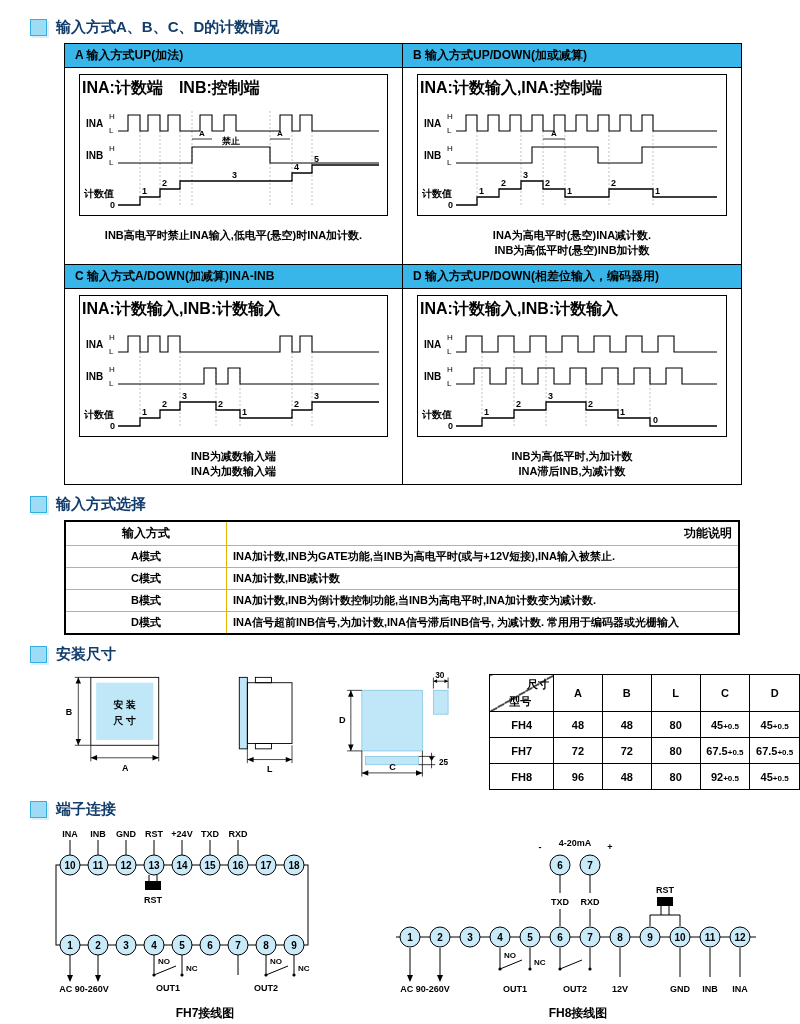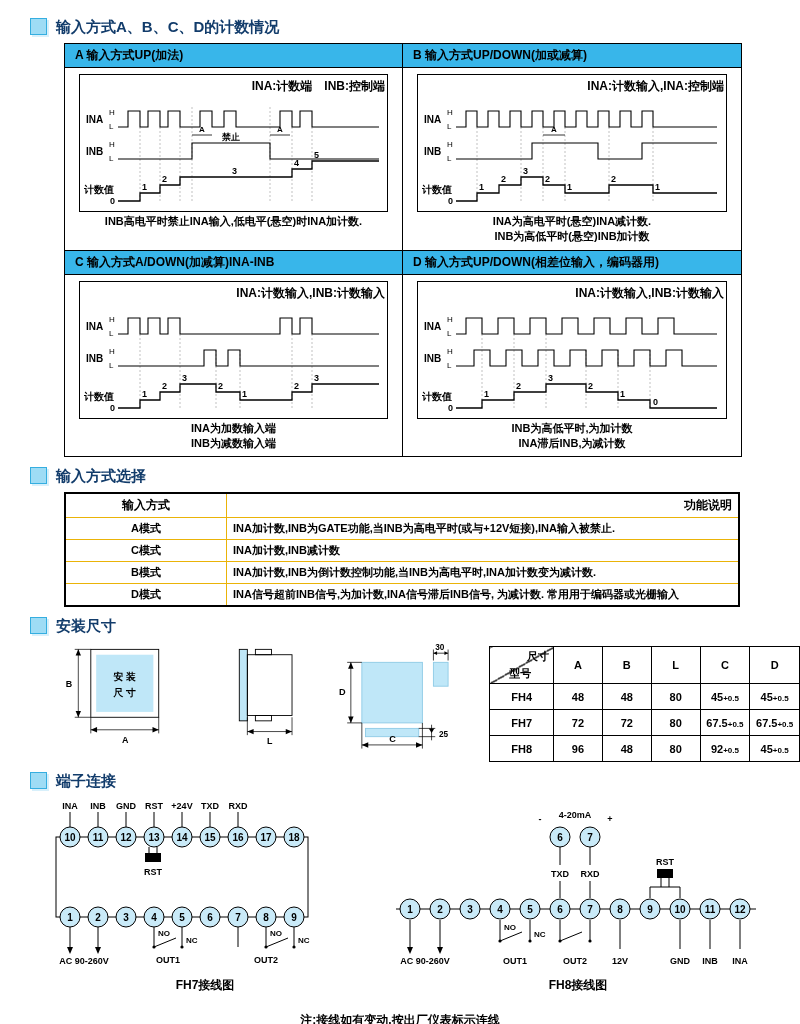--- a/index.html
+++ b/index.html
@@ -1,30 +1,30 @@
 <!DOCTYPE html>
 <html><head>
 <meta charset="utf-8">
 <style>
   html,body{margin:0;padding:0;background:#fff;}
   body{width:800px;height:1024px;font-family:"Liberation Sans","DejaVu Sans",sans-serif;color:#000;position:relative;overflow:hidden;}
   .page{width:800px;height:1024px;padding-top:8px;box-sizing:border-box;}
 
-  .section-title{display:flex;gap:9px;margin:10px 0 6px 30px;font-size:15px;font-weight:bold;color:#123c6b;}
+  .section-title{display:flex;align-items:center;gap:9px;margin:10px 0 6px 30px;font-size:15px;font-weight:bold;color:#123c6b;}
   .sq-icon{width:15px;height:15px;background:#9edcf5;border:1px solid #35aee0;box-shadow:2px 2px 0 #d8f0fb;flex:0 0 auto;}
 
   .panel-grid{margin-left:64px;width:676px;border:1px solid #000;display:grid;grid-template-columns:1fr 1fr;background:#fff;}
   .panel{box-sizing:border-box;}
   .panel.pa,.panel.pc{border-right:1px solid #000;}
   .panel.pa,.panel.pb{border-bottom:1px solid #000;}
   .panel-header{background:#38b6ea;border-bottom:1px solid #000;font-weight:bold;font-size:12px;padding:3px 10px;}
   .panel-body{padding:4px 6px 6px 6px;}
   .diagram-box{border:1px solid #000;margin:2px 8px;padding:2px 2px 0 2px;}
-  .subtitle{text-align:right;font-weight:bold;font-size:12px;margin:1px 0 0 0;}
-  .note{text-align:center;font-weight:bold;font-size:11px;line-height:1.35;margin-top:2px;}
+  .subtitle{text-align:left;font-weight:bold;font-size:16px;margin:1px 0 0 0;}
+  .note{text-align:center;font-weight:bold;font-size:11px;line-height:1.35;margin-top:12px;}
 
   svg text{font-family:"Liberation Sans","DejaVu Sans",sans-serif;}
   .wave{display:block;margin:0 auto;}
   .wv{fill:none;stroke:#000;stroke-width:1.1;}
   .cnt{stroke-width:1.3;}
   .dsh{stroke:#999;stroke-width:0.6;stroke-dasharray:2 2;}
   .lbl{font-size:10px;font-weight:bold;}
   .hl{font-size:8px;}
   .num{font-size:9px;font-weight:bold;}
   .ann{font-size:8px;font-weight:bold;}
@@ -212,22 +212,22 @@
               <text class="num" x="78" y="87">2</text>
               <text class="num" x="98" y="79">3</text>
               <text class="num" x="134" y="87">2</text>
               <text class="num" x="158" y="95">1</text>
               <text class="num" x="210" y="87">2</text>
               <text class="num" x="230" y="79">3</text>
             </g>
           </svg>
         </div>
         <div class="note">
+          <div>INB为减数输入端</div>
           <div>INA为加数输入端</div>
-          <div>INB为减数输入端</div>
         </div>
       </div>
     </div>
 
     <div class="panel pd">
       <div class="panel-header">D 输入方式UP/DOWN(相差位输入，编码器用)</div>
       <div class="panel-body">
         <div class="diagram-box">
           <div class="subtitle">INA:计数输入,INB:计数输入</div>
           <svg class="wave" width="300" height="116" viewBox="0 0 300 116">

